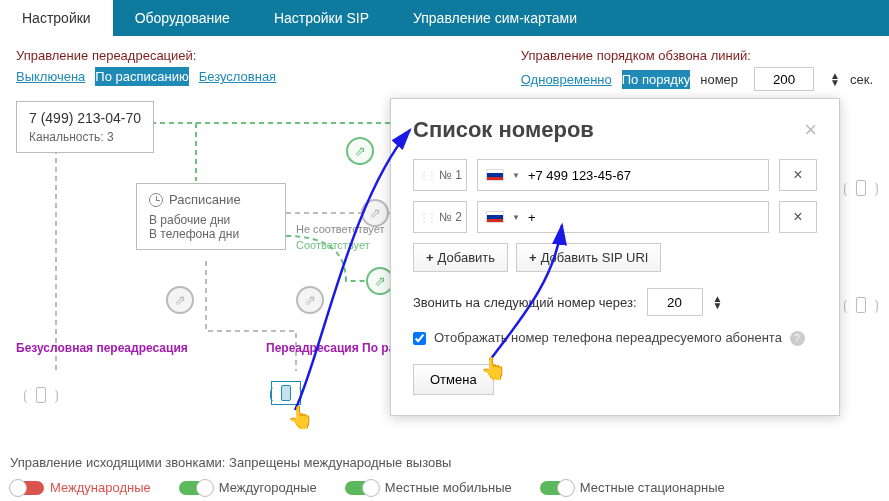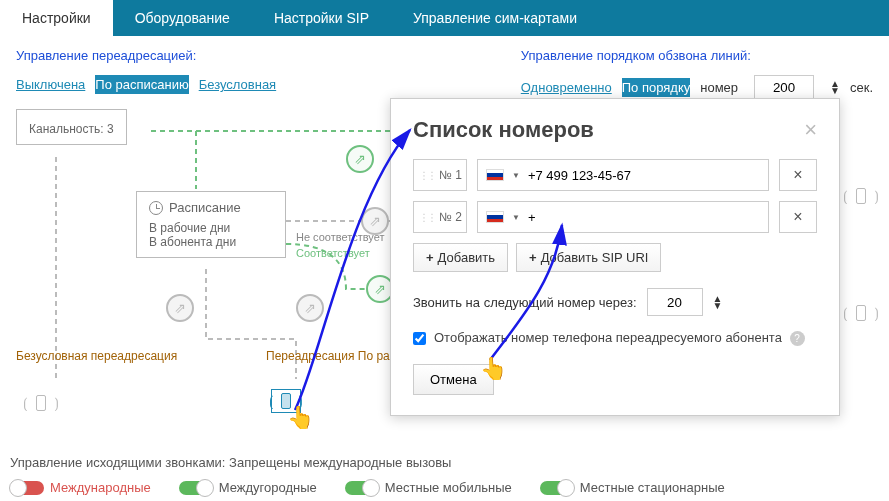--- a/index.html
+++ b/index.html
@@ -7,42 +7,42 @@
 
 
 .tabs { display: flex; background: #0e7a9e; height: 36px; }
 .tab { padding: 10px 22px; color: #fff; cursor: pointer; font-size: 14px; }
 .tab.active { background: #fff; color: #333; }
 
 
 .content { padding: 12px 16px; position: relative; }
 .row-titles { display: flex; justify-content: space-between; margin-bottom: 6px; }
 .ctrl-group { font-size: 13px; }
-.ctrl-title { color: #1d4ed8; margin-bottom: 12px; }
+.ctrl-title { color: #7f1d1d; margin-bottom: 4px; }
 .ctrl-opts { display: flex; align-items: center; gap: 10px; }
 .ctrl-link { color: #1e8ab5; text-decoration: underline; cursor: pointer; }
 .ctrl-sel { background: #1e8ab5; color: #fff; padding: 2px 0; cursor: pointer; }
 .sec-input { width: 60px; height: 24px; border: 1px solid #ccc; text-align: center; margin: 0 6px; }
 .stepper { display: inline-flex; flex-direction: column; line-height: 7px; font-size: 10px; color: #333; cursor: pointer; }
 
 
 .diagram { position: relative; height: 320px; margin-top: 10px; }
 .num-box { position: absolute; left: 0; top: 0; border: 1px solid #bbb; padding: 8px 12px; background: #fff; }
 .num-box .phone { font-size: 14px; }
 .num-box .chan { font-size: 12px; color: #666; margin-top: 4px; }
 
 .sched-box { position: absolute; left: 120px; top: 82px; border: 1px solid #bbb; padding: 8px 12px; background: #fff; width: 150px; }
 .sched-box .hdr { display: flex; align-items: center; gap: 6px; color: #666; margin-bottom: 6px; }
 .sched-box .line { font-size: 12px; color: #666; }
 
 .match-lbl { position: absolute; left: 280px; font-size: 11px; }
 .match-no { top: 122px; color: #888; }
 .match-yes { top: 138px; color: #6ec07f; }
 
-.node-lbl { position: absolute; font-size: 12px; color: #a16207; text-align: left; }
+.node-lbl { position: absolute; font-size: 12px; color: #a21caf; text-align: left; font-weight: bold; }
 .lbl-bezusl { left: 0; top: 240px; }
 .lbl-peresched { left: 250px; top: 240px; }
 
 
 svg.conn { position: absolute; left: 0; top: 0; width: 100%; height: 100%; pointer-events: none; }
 
 
 .icon-circ { width: 28px; height: 28px; border-radius: 50%; display: inline-flex; align-items: center; justify-content: center; font-size: 14px; }
 .ic-green { border: 2px solid #6ec07f; color: #6ec07f; background: #f6fbf7; }
 .ic-gray { border: 2px solid #bbb; color: #bbb; background: #f4f4f4; }
@@ -182,30 +182,31 @@
       <line x1="270" y1="112" x2="400" y2="112" stroke="#bbb" stroke-width="2" stroke-dasharray="5,4"></line>
 
       <path d="M270,135 Q330,135 330,180 L400,180" stroke="#6ec07f" stroke-width="2" stroke-dasharray="5,4" fill="none"></path>
 
       <path d="M40,48 L40,270" stroke="#bbb" stroke-width="2" stroke-dasharray="5,4" fill="none"></path>
 
       <path d="M190,160 L190,230 L280,230 L280,270" stroke="#bbb" stroke-width="2" stroke-dasharray="5,4" fill="none"></path>
     </svg>
 
     <div class="num-box">
+      <div class="phone">7 (499) 213-04-70</div>
       <div class="chan">Канальность: 3</div>
     </div>
 
     <div class="sched-box">
       <div class="hdr">
           <span class="clock"></span>
           <span>Расписание</span>
         </div>
       <div class="line">В рабочие дни</div>
-      <div class="line">В абонента дни</div>
+      <div class="line">В телефона дни</div>
     </div>
 
     <div class="match-lbl match-no">Не соответствует</div>
     <div class="match-lbl match-yes">Соответствует</div>
 
     <span class="icon-circ ic-green ic-pos" style="left:330px;top:36px">⇗</span>
     <span class="icon-circ ic-gray ic-pos" style="left:345px;top:98px">⇗</span>
     <span class="icon-circ ic-green ic-pos" style="left:350px;top:166px">⇗</span>
     <span class="icon-circ ic-gray ic-pos" style="left:150px;top:185px">⇗</span>
     <span class="icon-circ ic-gray ic-pos" style="left:280px;top:185px">⇗</span>

